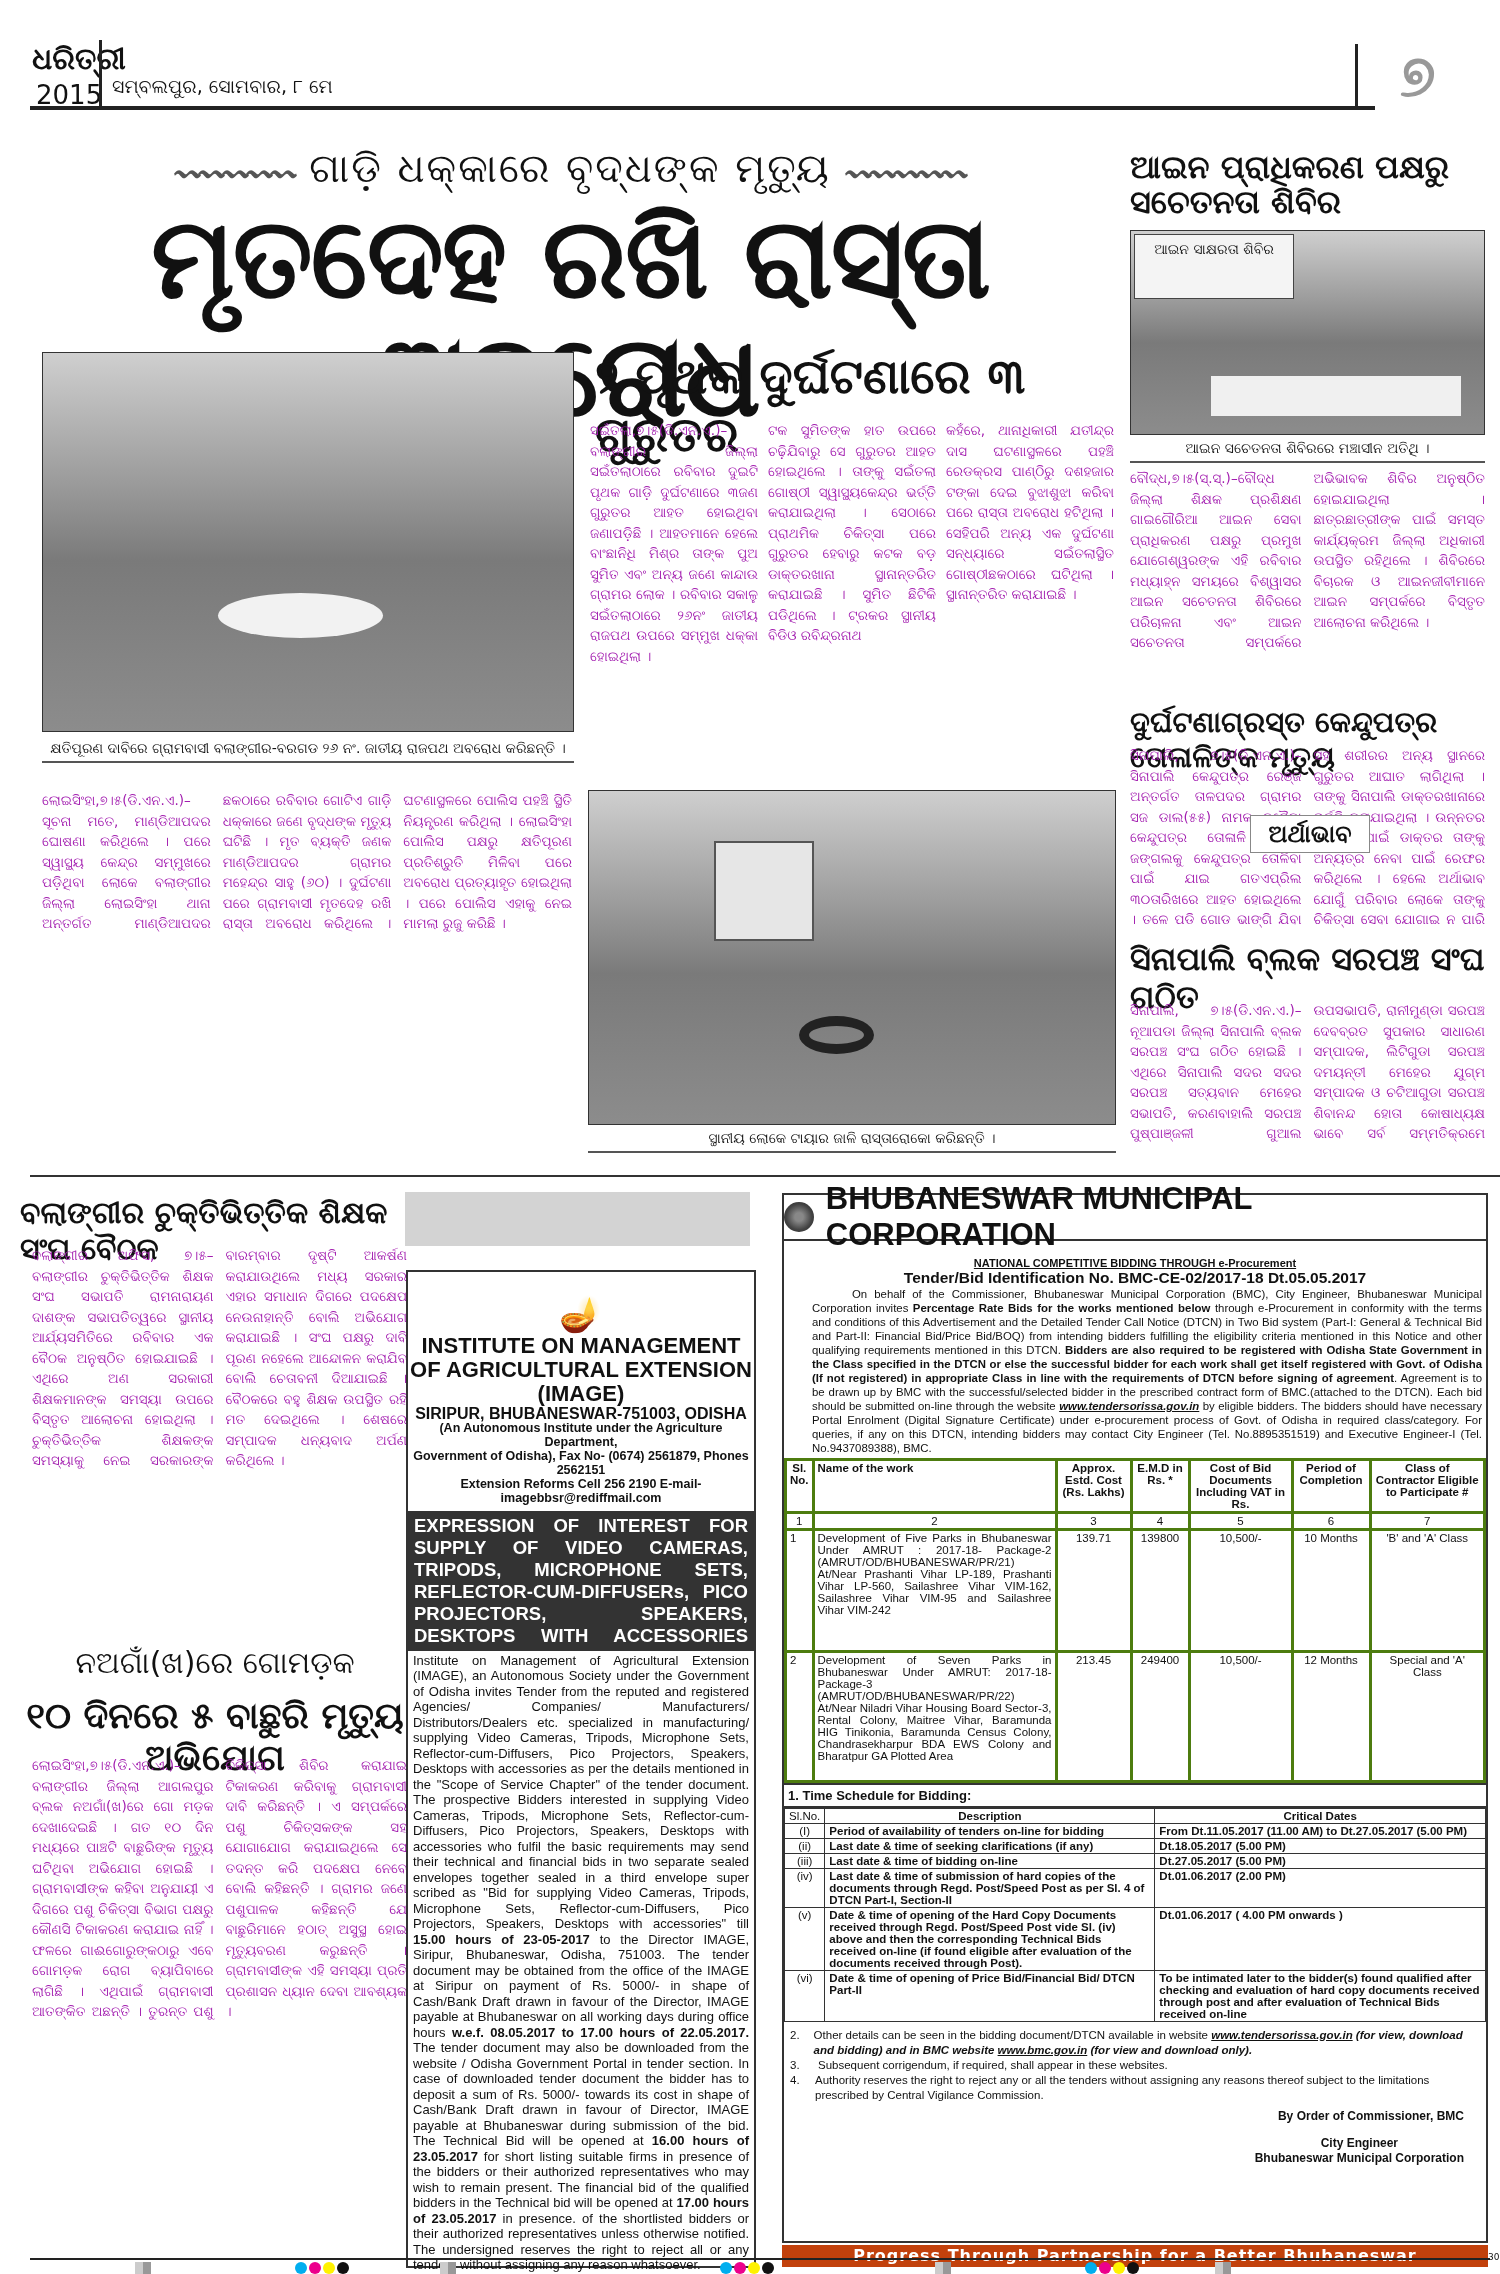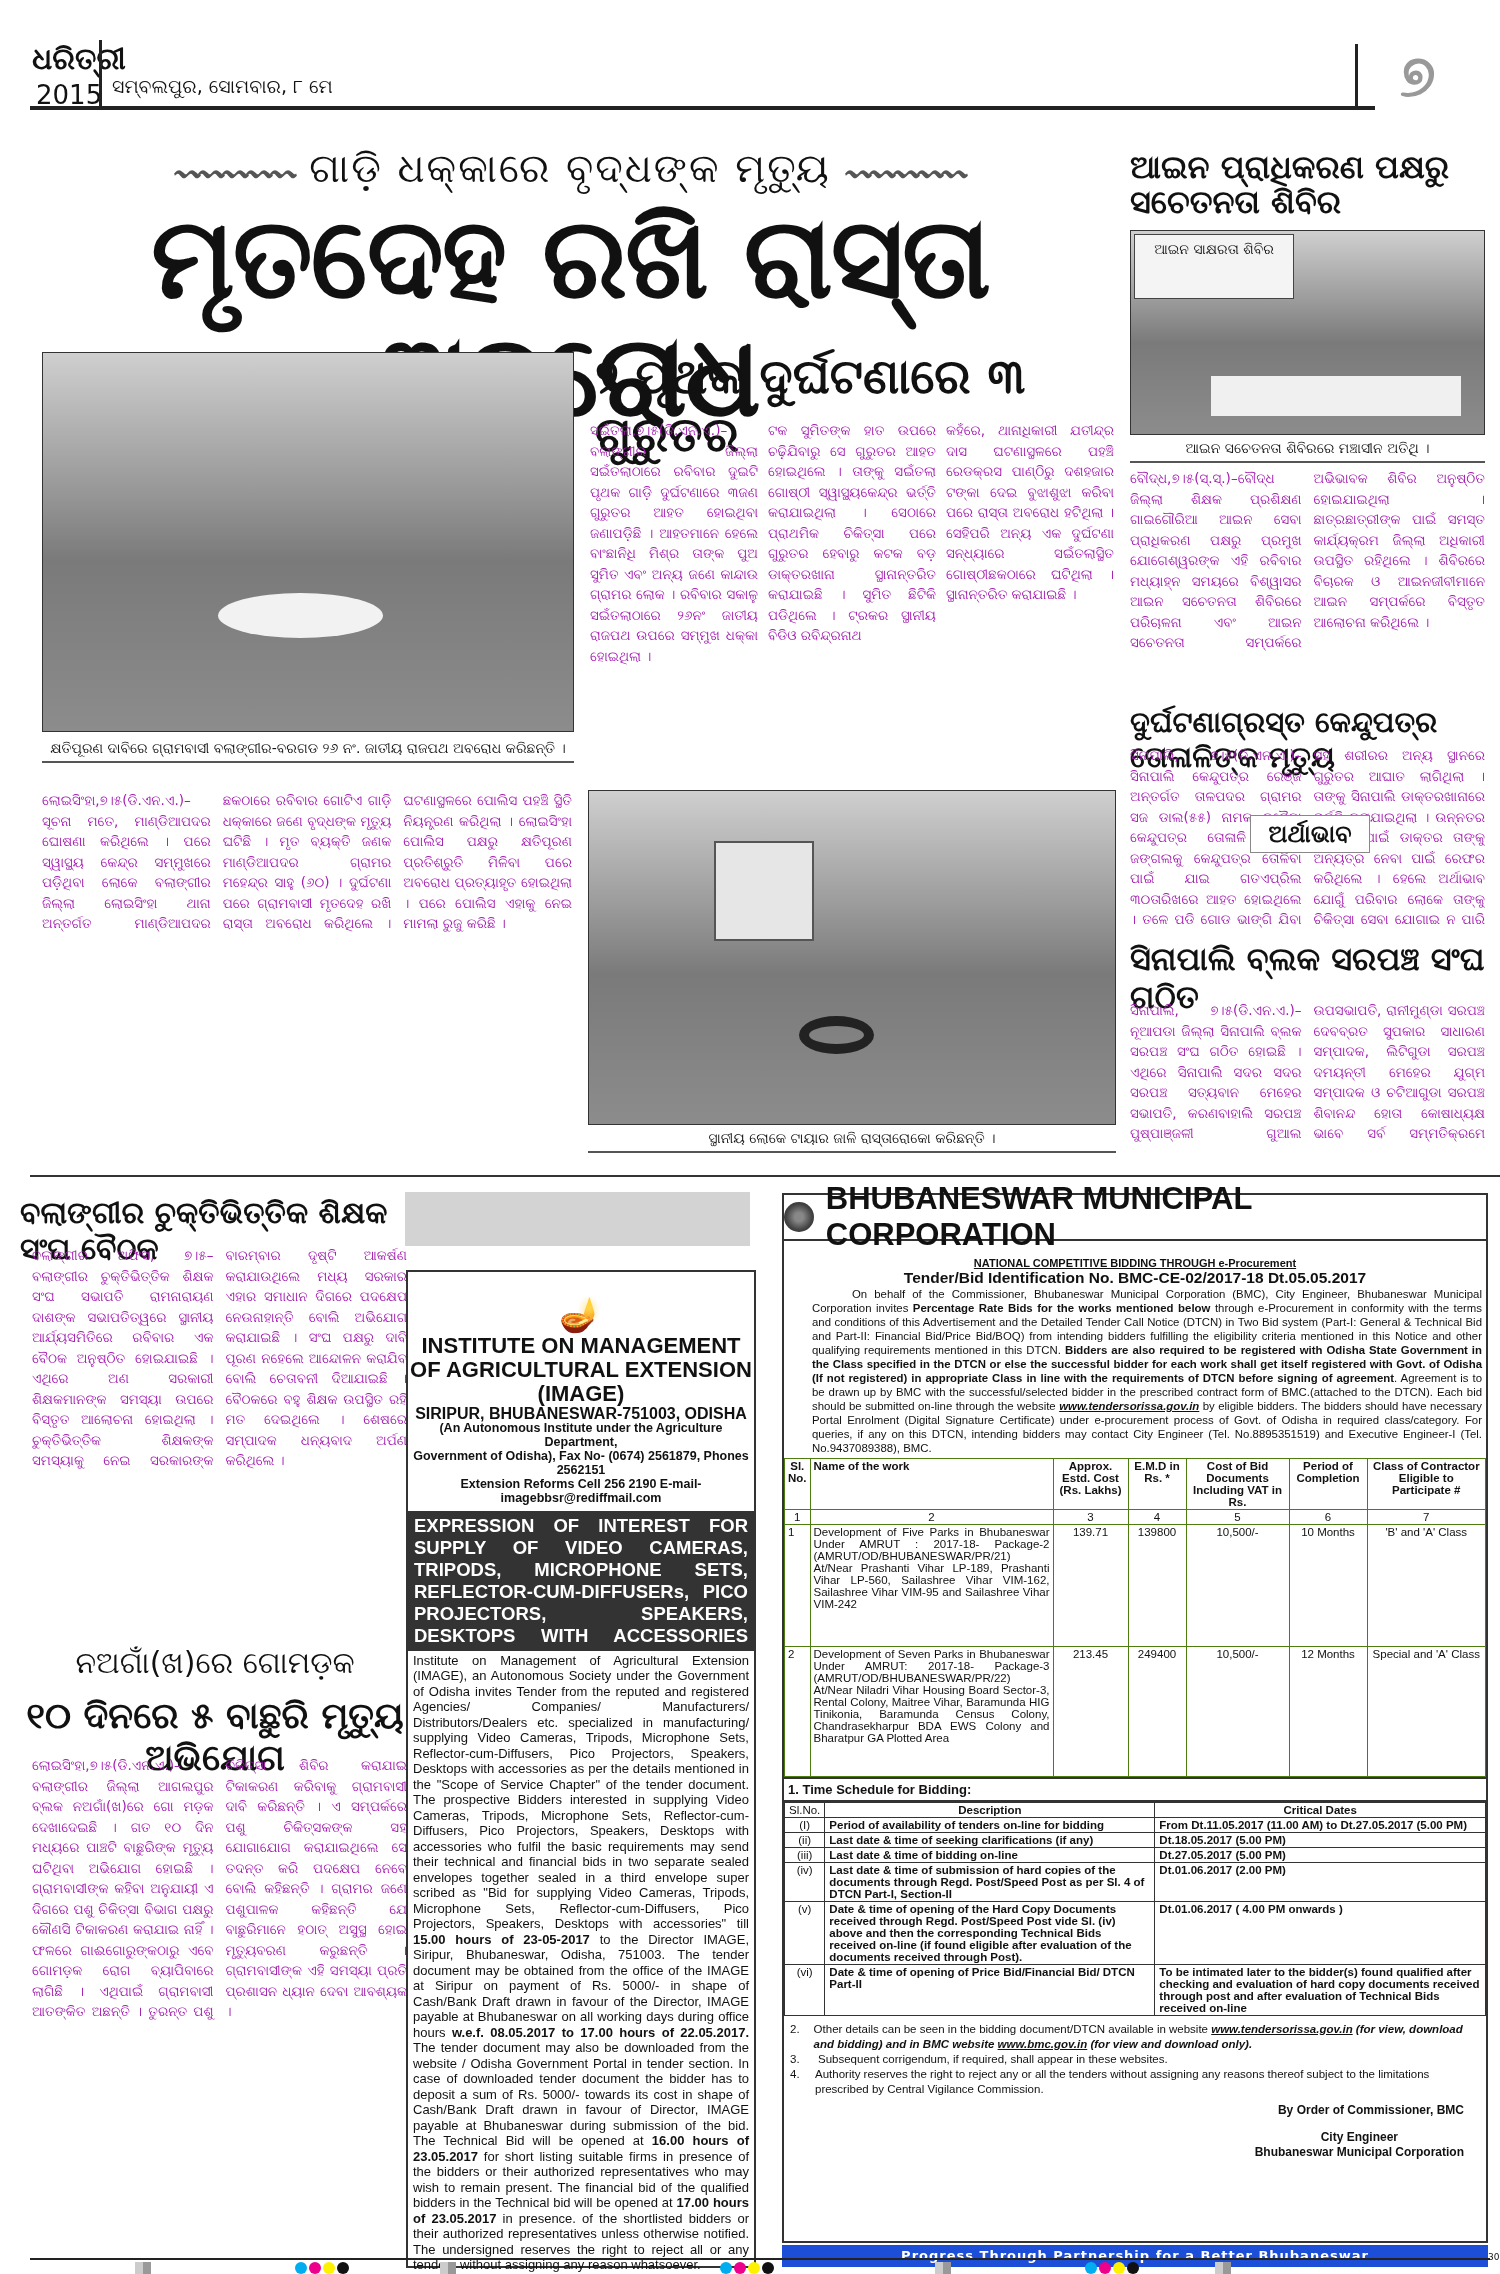--- a/index.html
+++ b/index.html
@@ -68,36 +68,36 @@
   .image-ad .body { font-family: "Liberation Sans", sans-serif; font-size: 13px; line-height: 15.5px; text-align: justify; padding: 2px 5px; }
 
   .bmc-ad { left: 782px; top: 1193px; width: 706px; height: 1050px; border: 2px solid #333; font-family: "Liberation Sans", sans-serif; }
   .bmc-title { height: 46px; border-bottom: 2px solid #333; display: flex; align-items: center; justify-content: center; gap: 12px; font-size: 31px; font-weight: bold; }
   .bmc-emblem { width: 30px; height: 30px; border-radius: 50%; background: radial-gradient(circle,#888 20%,#444 60%,#222 100%); display: inline-block; }
   .bmc-sub1 { font-size: 11px; font-weight: bold; text-align: center; text-decoration: underline; margin-top: 16px; }
   .bmc-sub2 { font-size: 15.5px; font-weight: bold; text-align: center; }
   .bmc-intro { font-size: 11.4px; line-height: 14px; text-align: justify; padding: 0 4px; text-indent: 40px; margin-left: 24px; }
   .bmc-intro b { font-weight: bold; }
   table.works { width: 100%; border-collapse: collapse; font-size: 11.5px; margin-top: 3px; }
-  table.works th, table.works td { border: 1px solid #4d7c0f; vertical-align: top; padding: 1px 3px; }
+  table.works th, table.works td { border: 3px solid #4d7c0f; vertical-align: top; padding: 1px 3px; }
   table.works th { font-weight: bold; text-align: center; }
   table.works td.c { text-align: center; }
   table.works td.name { text-align: justify; }
   .ts-title { font-size: 13px; font-weight: bold; padding: 3px 4px; border-top: 2px solid #333; border-bottom: 2px solid #333; }
   table.sched { width: 100%; border-collapse: collapse; font-size: 11.5px; }
   table.sched th, table.sched td { border: 1px solid #333; padding: 1px 4px; vertical-align: top; font-weight: bold; }
   table.sched th { text-align: center; }
   table.sched td.n { font-weight: normal; text-align: center; width: 24px; }
   .notes { font-size: 11.5px; line-height: 15px; padding: 6px 6px 0 6px; }
   .notes .li { display: flex; gap: 14px; }
   .notes .li span:first-child { width: 14px; }
   .notes u i, .notes i { font-weight: bold; }
   .bmc-sign { font-size: 12px; font-weight: bold; text-align: right; padding-right: 22px; line-height: 15px; }
   .bmc-sign .center { text-align: center; display: inline-block; }
-  .bmc-tagline { left: 782px; top: 2245px; width: 706px; height: 22px; background: #1d4ed8; color: #fff; font-family: "DejaVu Sans", sans-serif; font-weight: bold; font-size: 13px; text-align: center; line-height: 22px; letter-spacing: 1px; }
+  .bmc-tagline { left: 782px; top: 2245px; width: 706px; height: 22px; background: #c2410c; color: #fff; font-family: "DejaVu Sans", sans-serif; font-weight: bold; font-size: 16px; text-align: center; line-height: 22px; letter-spacing: 1px; }
 
   .footer-rule { left: 30px; top: 2258px; width: 1460px; height: 2px; background: #222; }
   .footer-num { left: 1488px; top: 2252px; font-size: 9px; }
   .reg-mark { top: 2262px; width: 16px; height: 12px; }
   .cmyk { top: 2262px; display: flex; gap: 2px; }
   .cmyk span { width: 12px; height: 12px; border-radius: 50%; display: inline-block; }
 </style>
 </head>
 <body>
 

